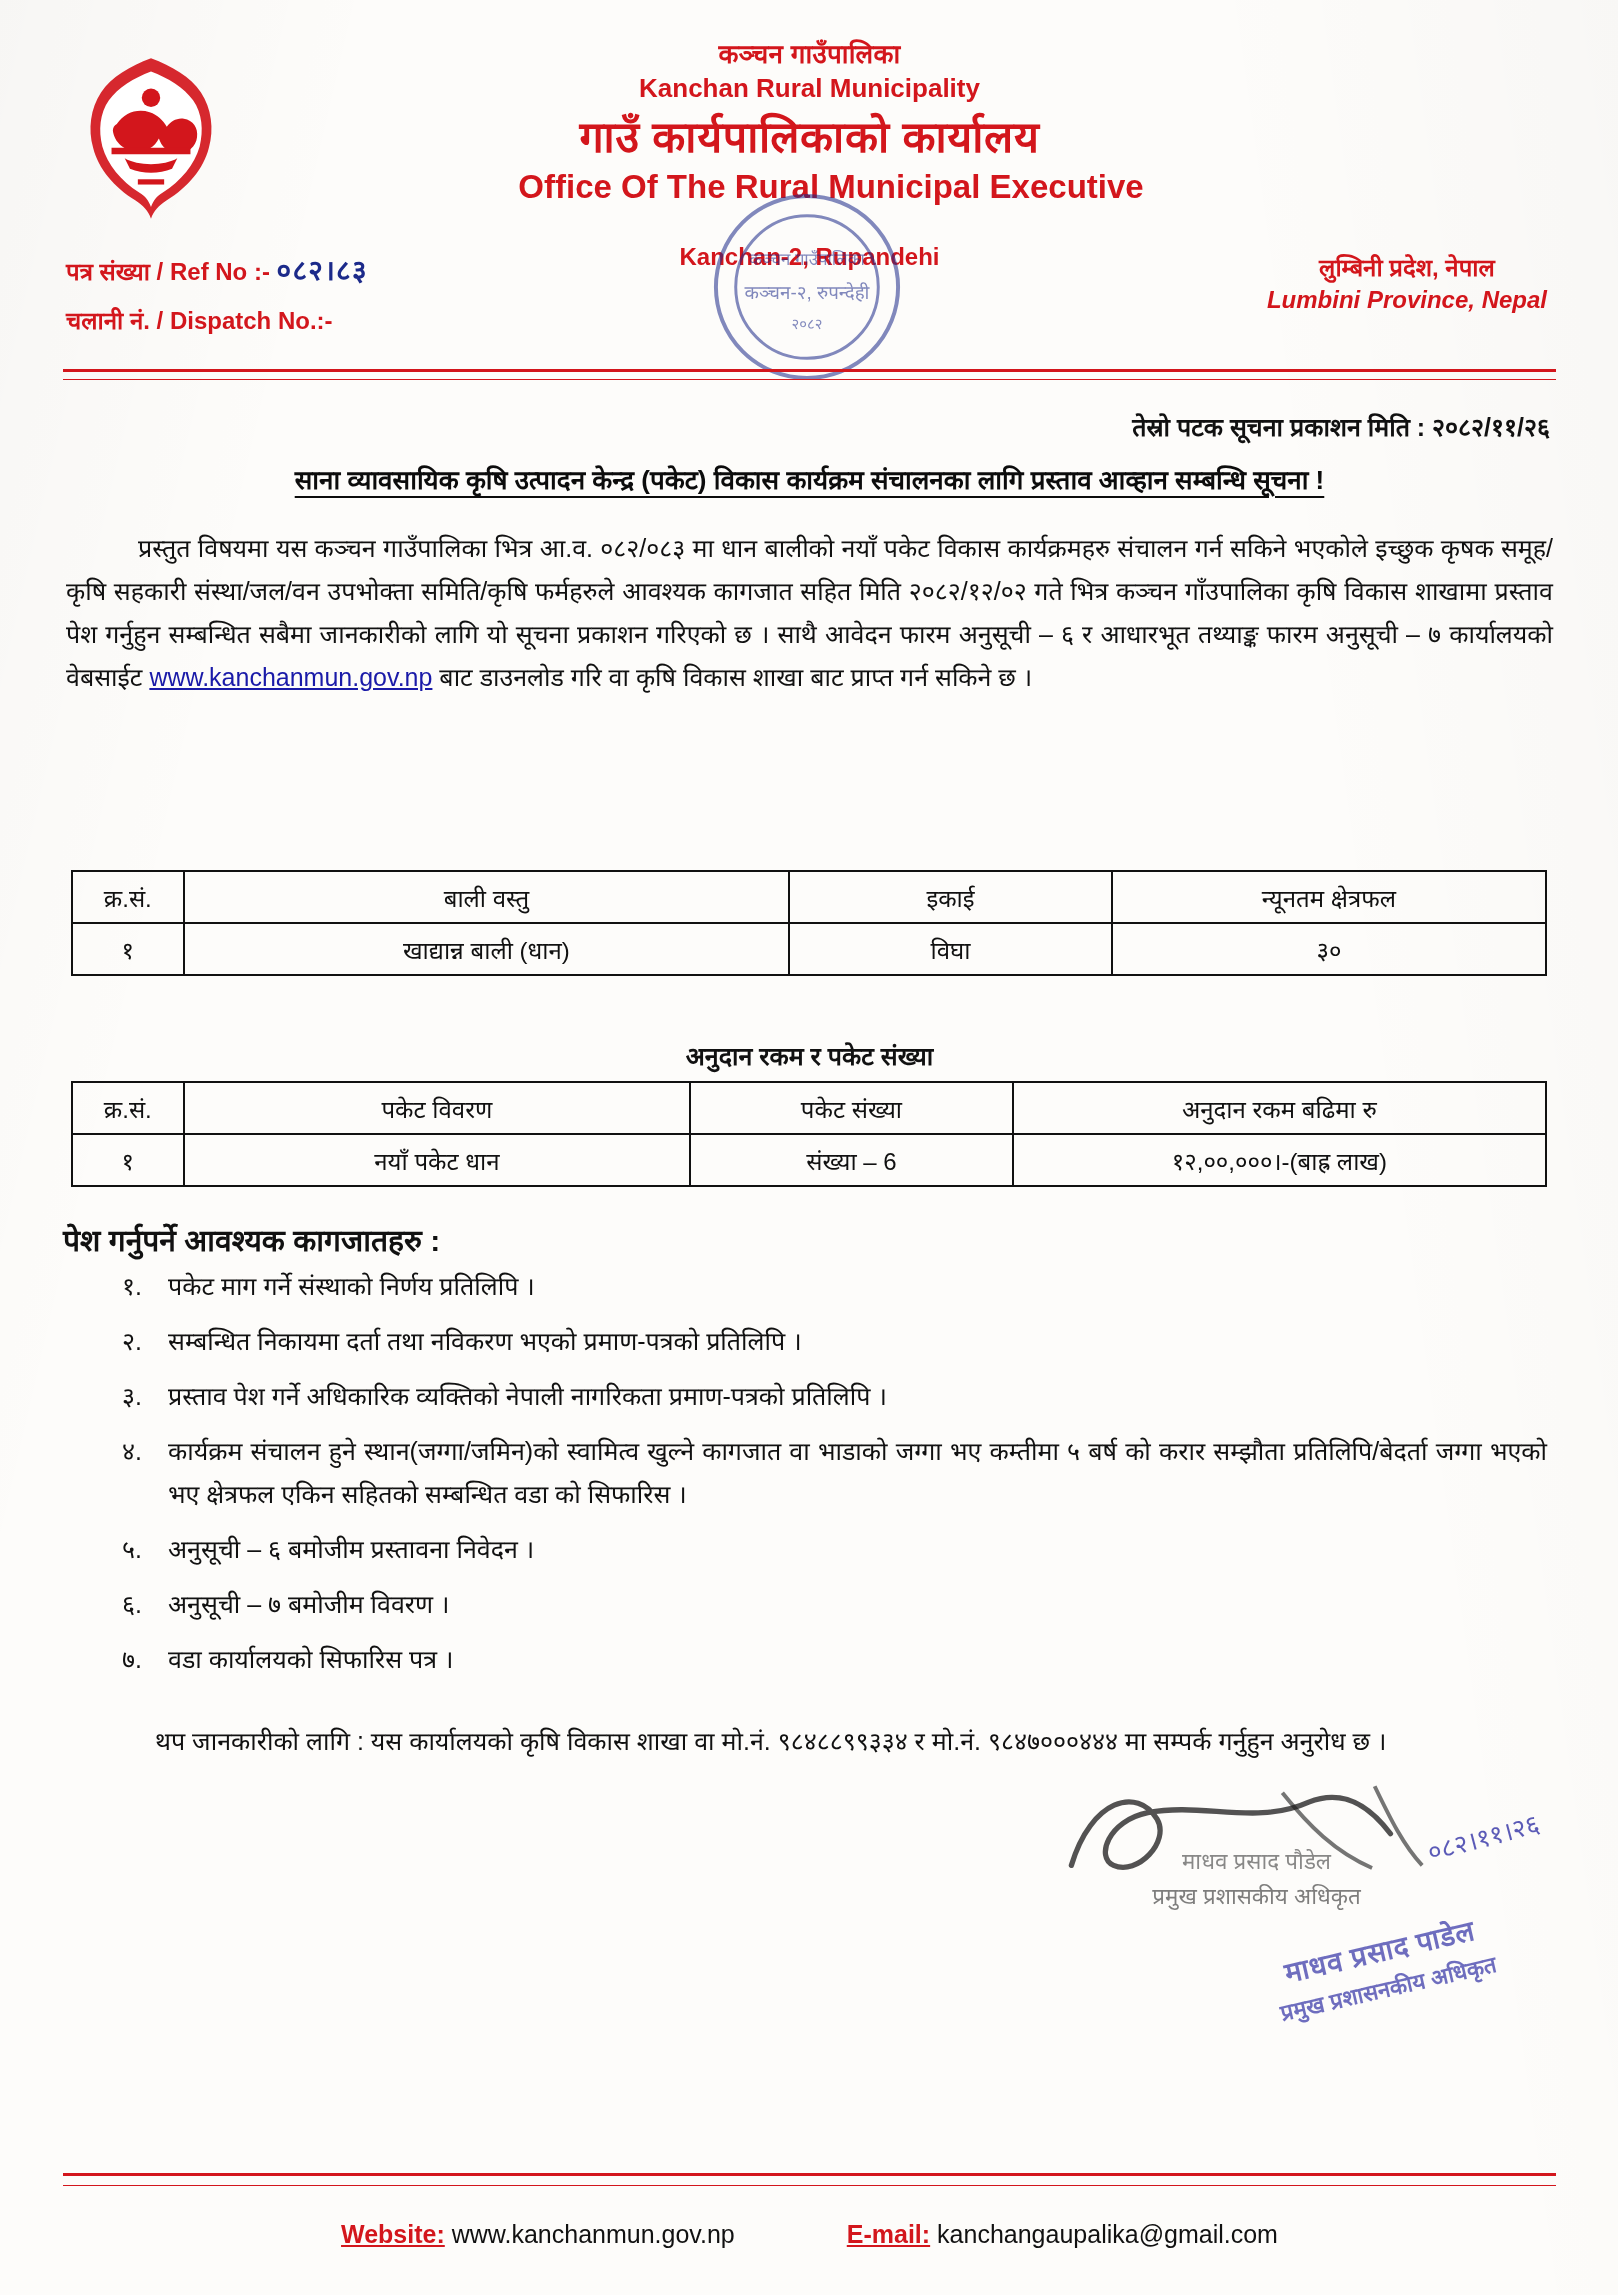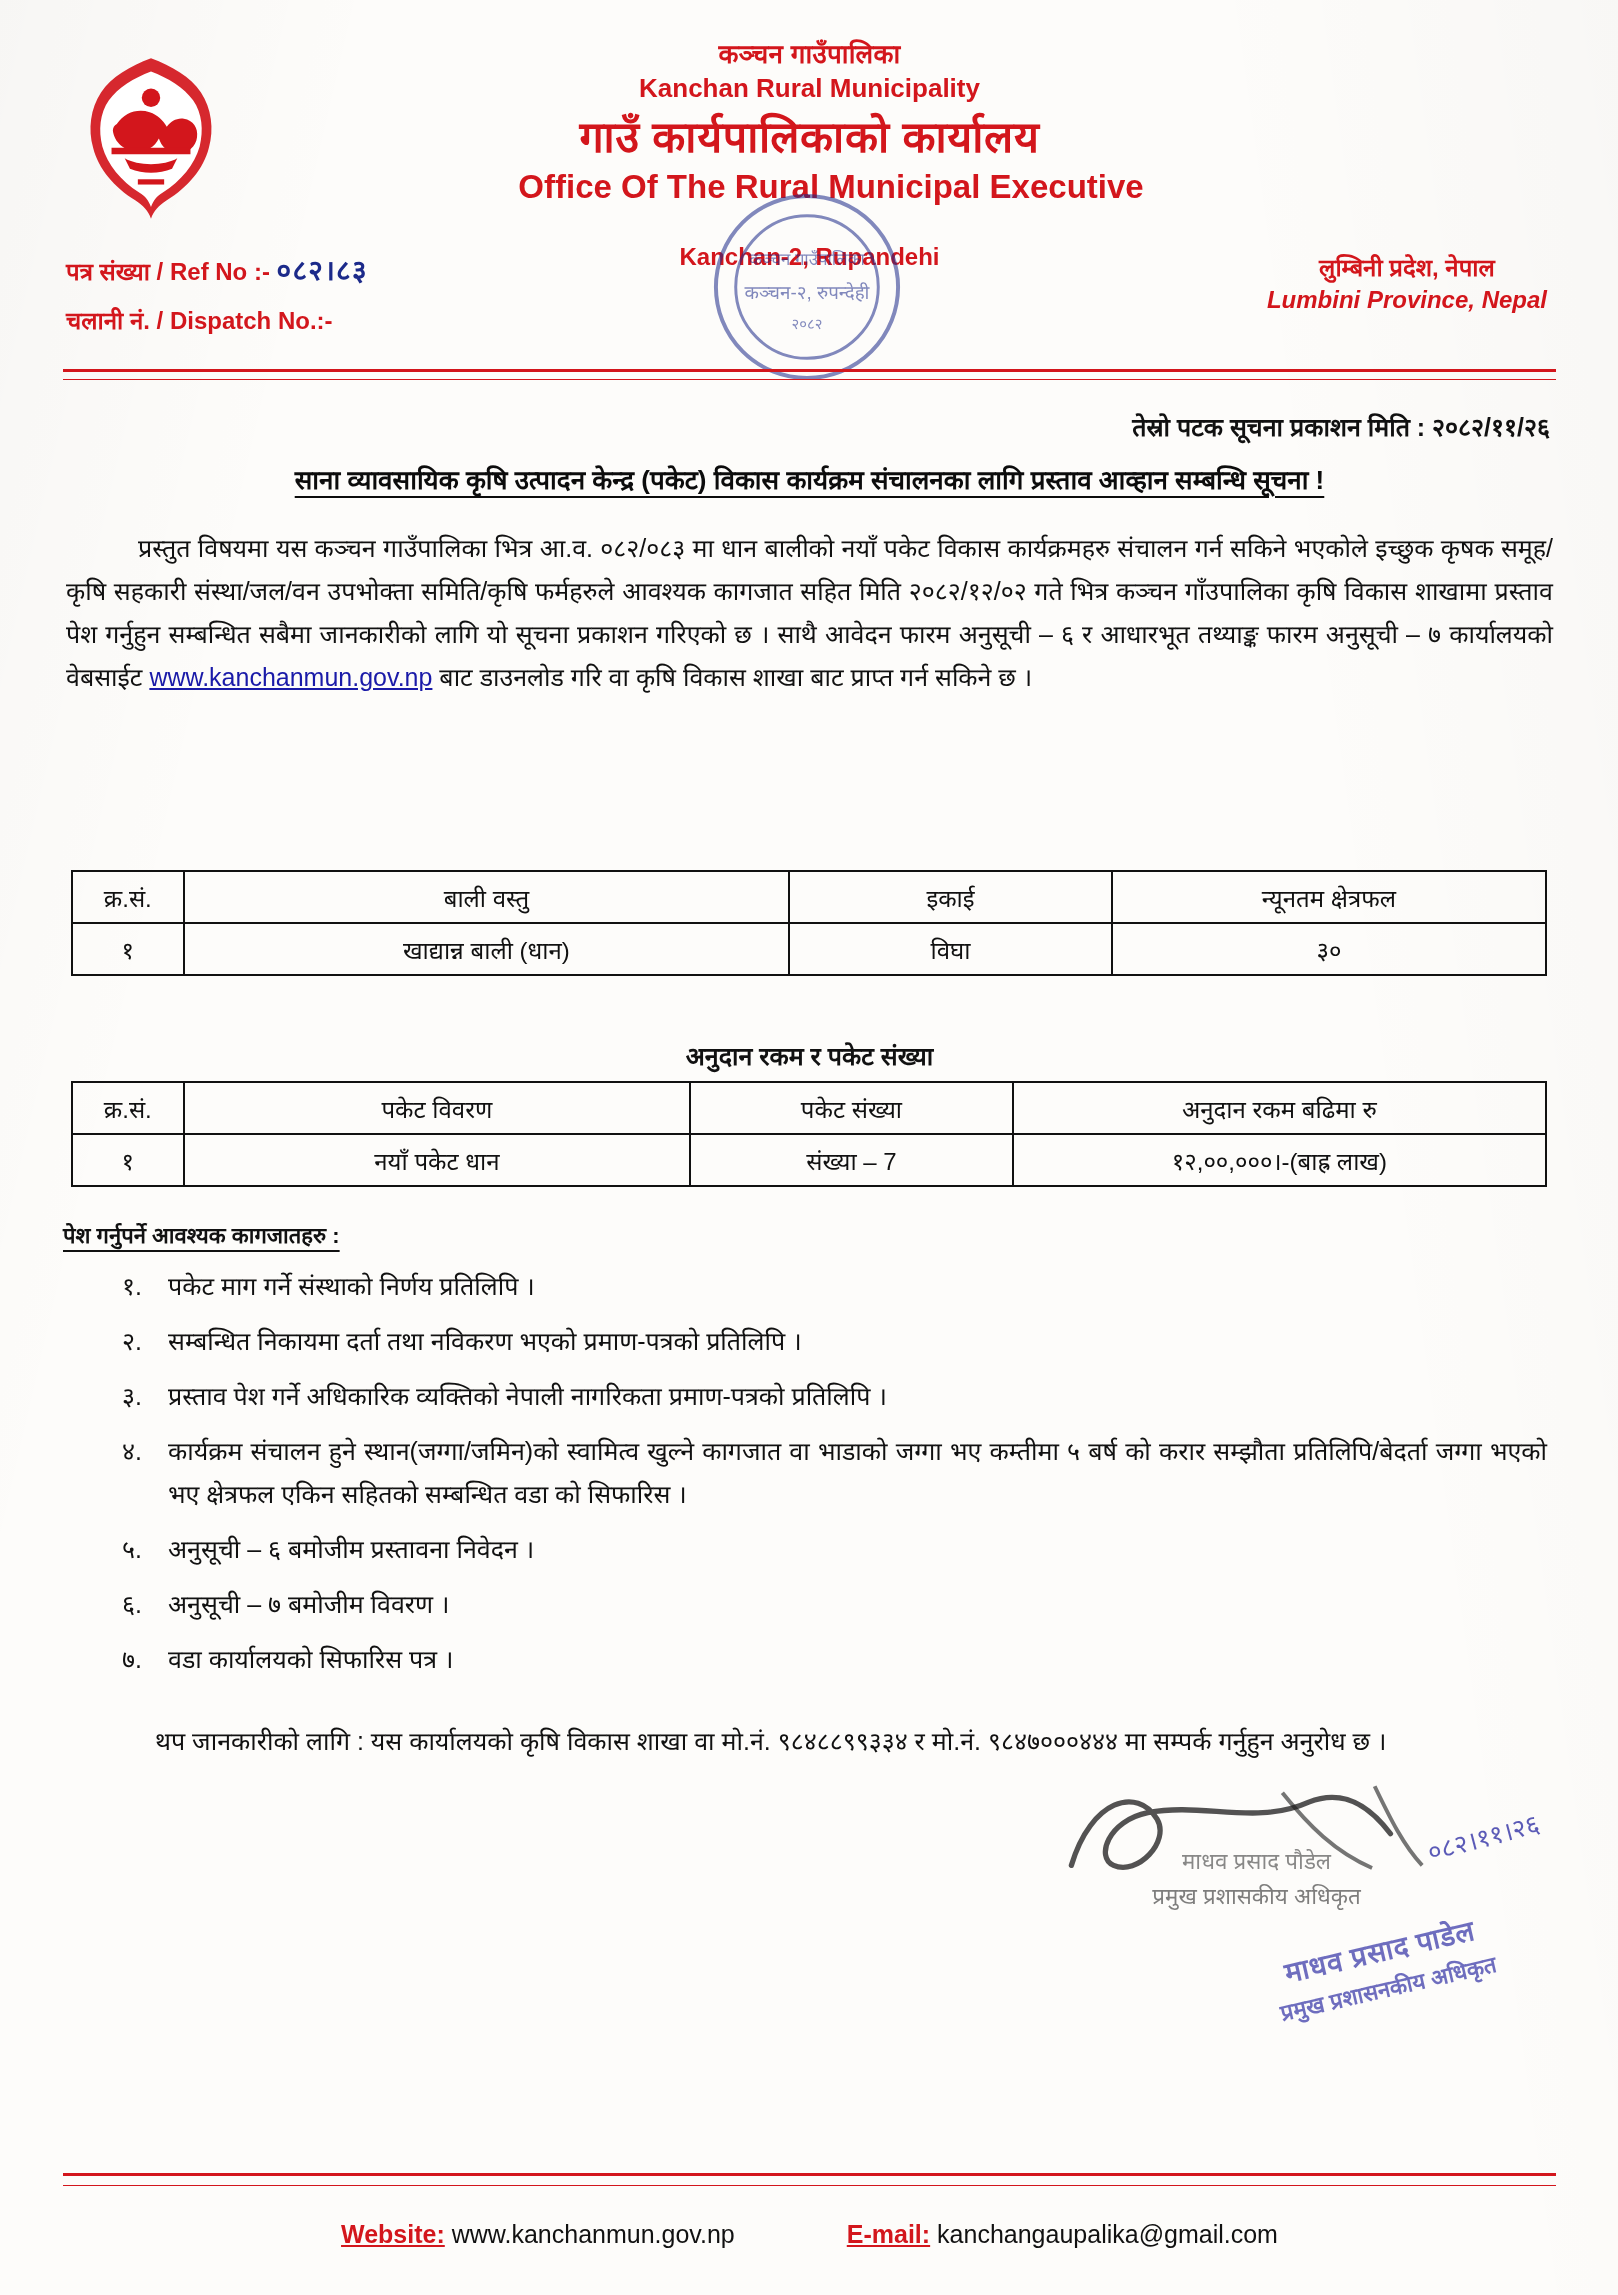--- a/index.html
+++ b/index.html
@@ -191,23 +191,22 @@
   .t1 { top: 870px; }
   .t1-title { top: 827px; }
   .t2 { top: 1081px; }
   .t2-title { top: 1038px; }
 
   
   .docs-head {
     position: absolute;
     left: 63px;
     top: 1219px;
-    font-size: 22px;
-    font-weight: 700;
-    text-decoration: underline;
+    font-size: 30px;
+    font-weight: 700;
     text-underline-offset: 6.6px;
     color: #111;
   }
   .docs-list {
     position: absolute;
     left: 122px; right: 72px;
     top: 1265px;
     font-size: 25px;
     line-height: 1.72;
     color: #111;
@@ -400,21 +399,21 @@
         <td style="width:99px">क्र.सं.</td>
         <td style="width:494px">पकेट विवरण</td>
         <td style="width:310px">पकेट संख्या</td>
         <td>अनुदान रकम बढिमा रु</td>
       </tr>
     </thead>
     <tbody>
       <tr>
         <td>१</td>
         <td>नयाँ पकेट धान</td>
-        <td>संख्या – 7</td>
+        <td>संख्या – 6</td>
         <td>१२,००,०००।-(बाह्र लाख)</td>
       </tr>
     </tbody>
   </table>
 
   <div class="docs-head">पेश गर्नुपर्ने आवश्यक कागजातहरु :</div>
 
   <div class="docs-list">
     <div class="item">
       <span class="num">१.</span>

